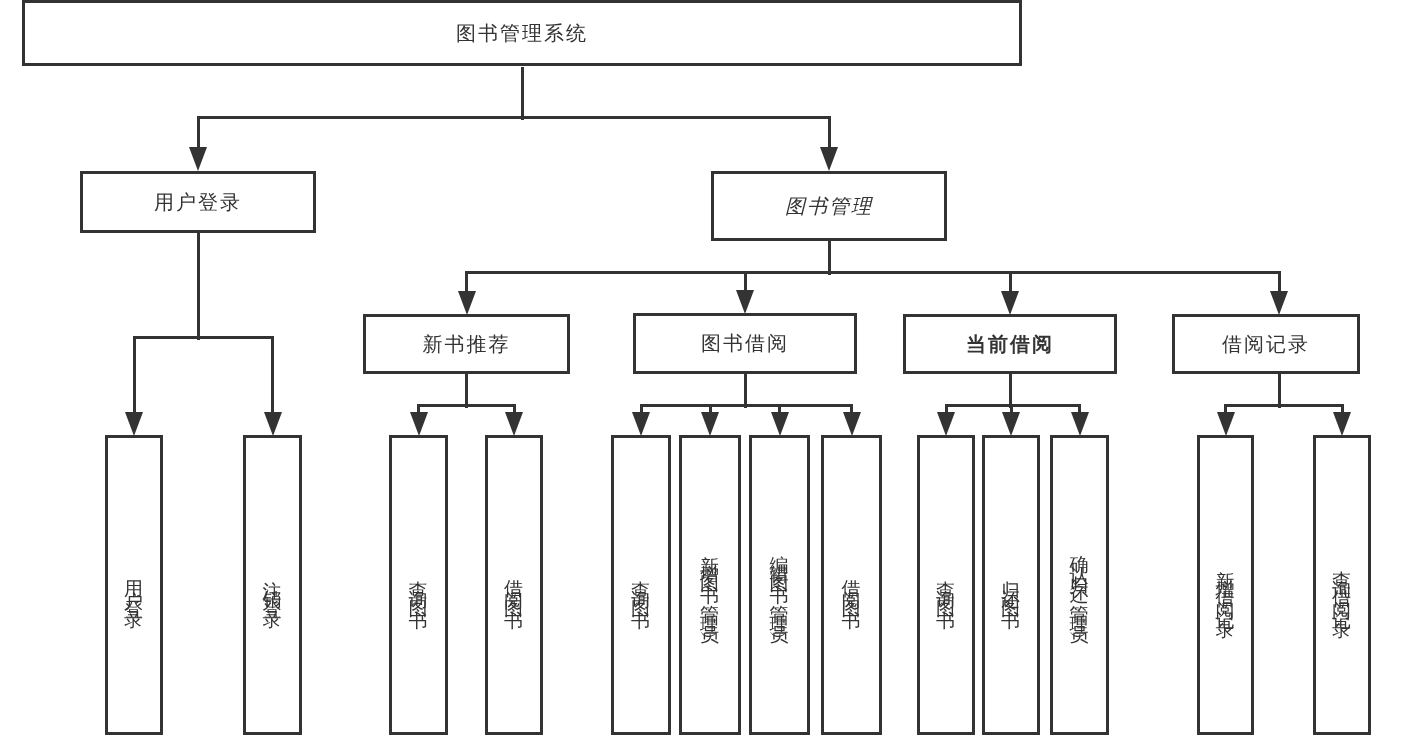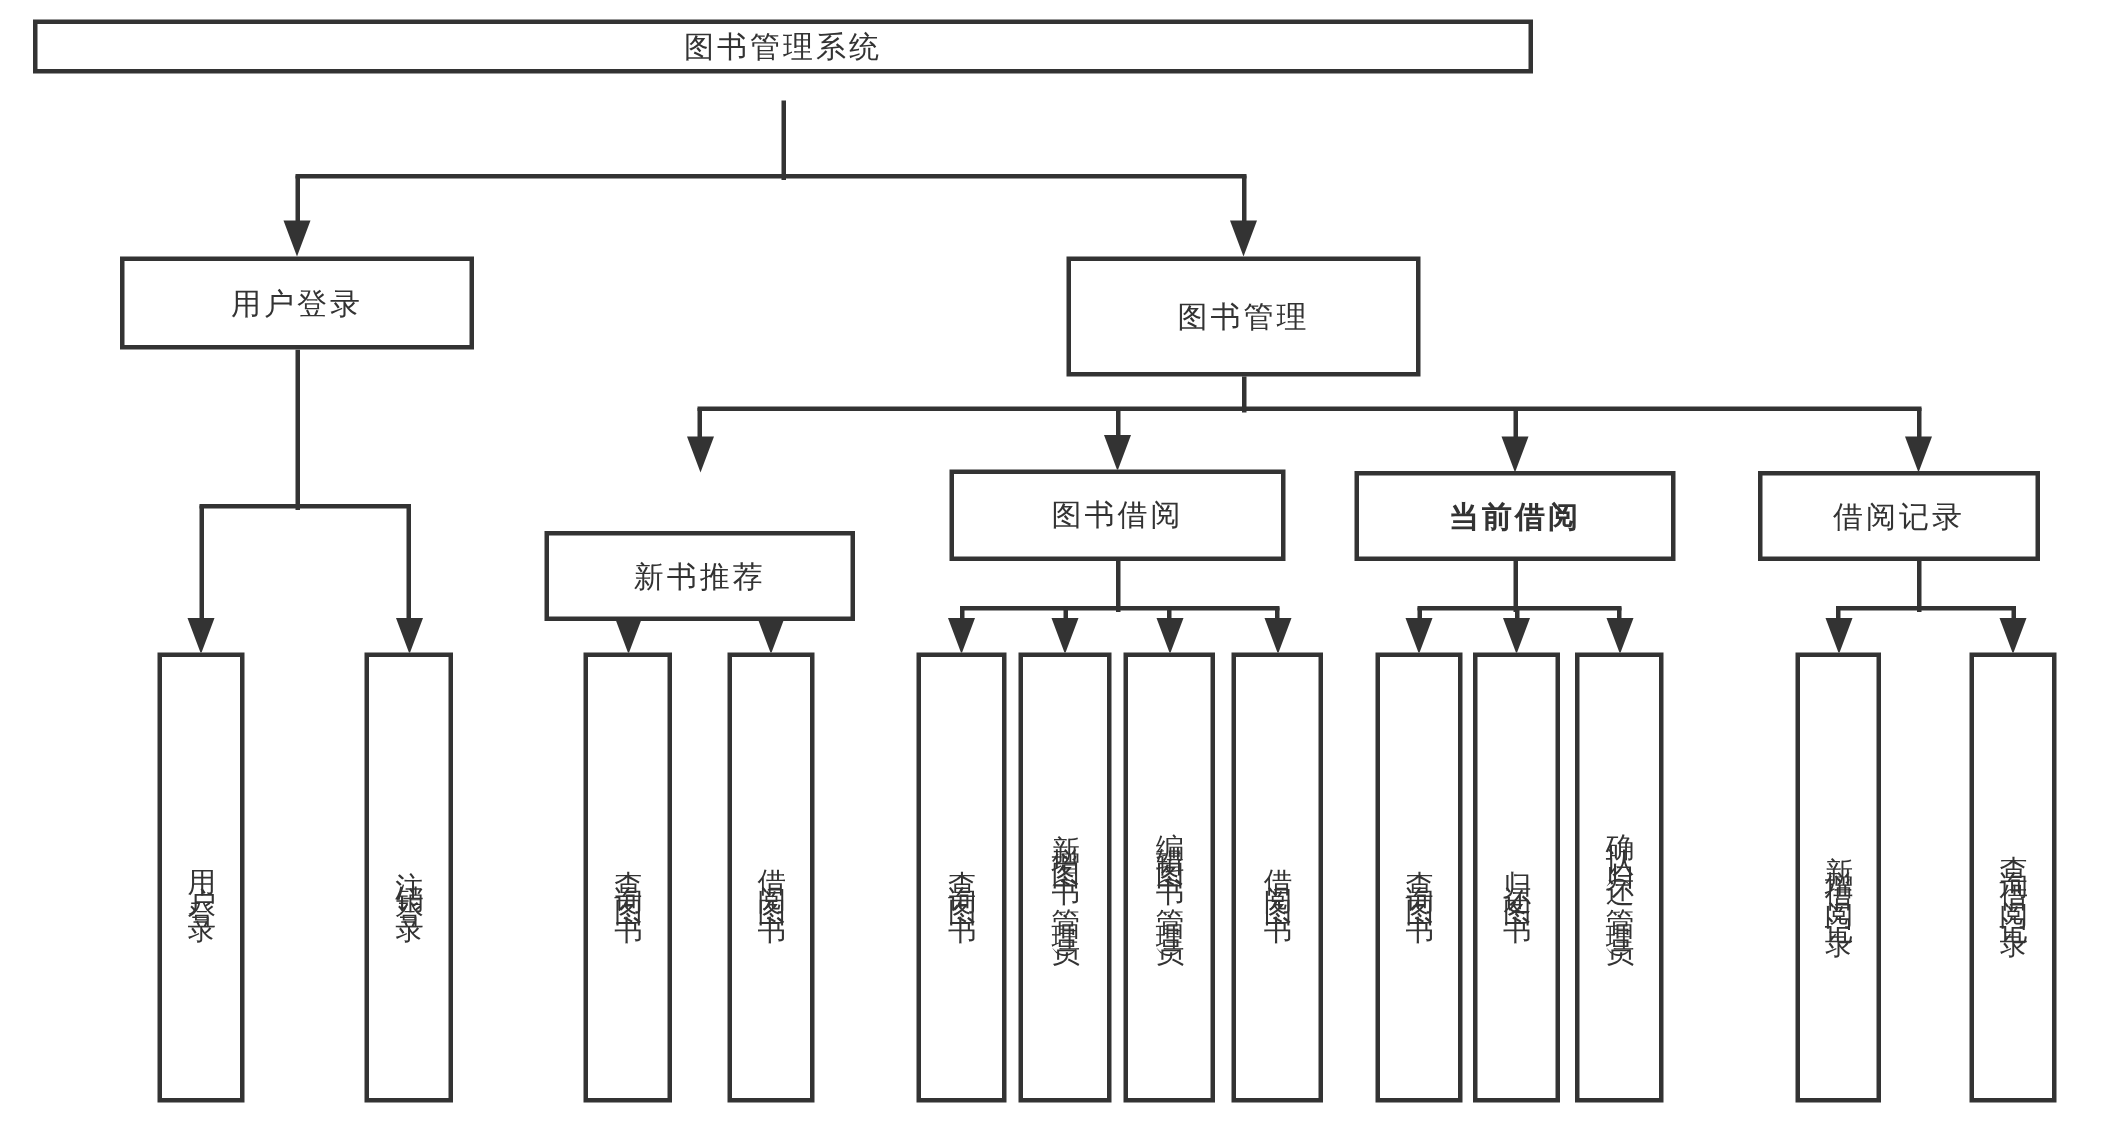--- a/index.html
+++ b/index.html
@@ -110,32 +110,32 @@
       <div class="line" style="left: 1009.5px; top: 405px; width: 3px; height: 11px;"></div>
       <div class="arrowhead" style="left: 1002px; top: 412px;"></div>
       <div class="line" style="left: 1078px; top: 405px; width: 3px; height: 11px;"></div>
       <div class="arrowhead" style="left: 1070.5px; top: 412px;"></div>
       <div class="line" style="left: 1224px; top: 405px; width: 3px; height: 11px;"></div>
       <div class="arrowhead" style="left: 1216.5px; top: 412px;"></div>
       <div class="line" style="left: 1340.5px; top: 405px; width: 3px; height: 11px;"></div>
       <div class="arrowhead" style="left: 1333px; top: 412px;"></div>
     </div>
 
-  <div class="box h-box" style="left:22px; top:13px; width:1000px; height:36px;">
+  <div class="box h-box" style="left:22px; top:0; width:1000px; height:66px;">
     <span>图书管理系统</span>
   </div>
 
   <div class="box h-box" style="left:80px; top:171px; width:236px; height:62px;">
     <span>用户登录</span>
   </div>
-  <div class="box h-box" style="left:711px; top:171px; width:236px; height:80px;">
+  <div class="box h-box" style="left:711px; top:171px; width:236px; height:70px;font-style:italic;">
     <span>图书管理</span>
   </div>
 
-  <div class="box h-box" style="left:363px; top:314px; width:207px; height:60px;margin-top:40px;">
+  <div class="box h-box" style="left:363px; top:314px; width:207px; height:60px;">
     <span>新书推荐</span>
   </div>
   <div class="box h-box" style="left:633px; top:313px; width:224px; height:61px;">
     <span>图书借阅</span>
   </div>
   <div class="box h-box" style="left:903px; top:314px; width:214px; height:60px;font-weight:bold;">
     <span>当前借阅</span>
   </div>
   <div class="box h-box" style="left:1172px; top:314px; width:188px; height:60px;">
     <span>借阅记录</span>

